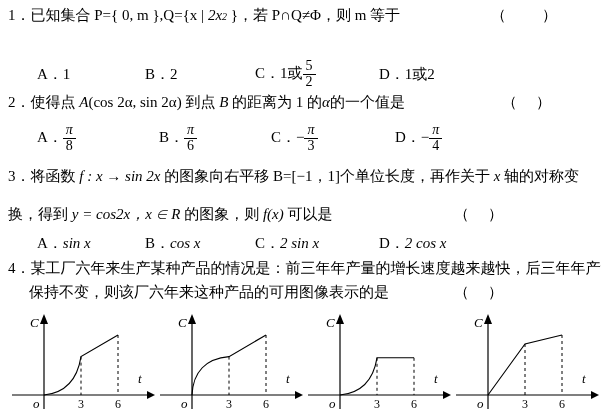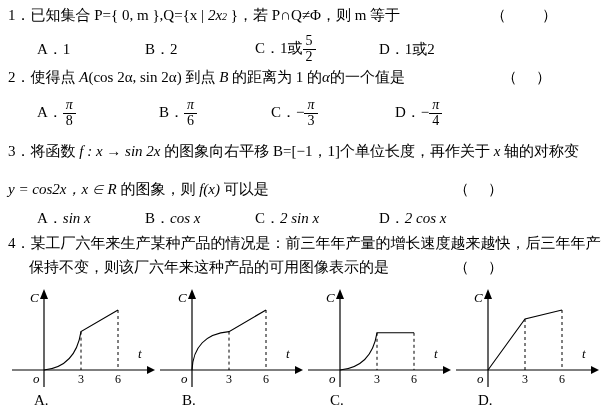--- a/index.html
+++ b/index.html
@@ -14,21 +14,21 @@
   .it{font-family:"Liberation Serif",serif;font-style:italic;}
   .rm{font-family:"Liberation Serif",serif;text-align:right;}
   sup.sp{font-size:10px;line-height:0;}
   .bracket{margin-left:auto;letter-spacing:2px;}
   .mr-q1{margin-right:42px;}
   .mr-q2{margin-right:48px;}
   .mr-q3{margin-right:96px;}
   .mr-q4{margin-right:96px;}
   .opts{display:grid;grid-template-columns:108px 110px 124px auto;
         padding-left:29px;align-items:center;}
-  .opts-q1{height:38px;}
+  .opts-q1{height:38px;margin-top:25px;}
   .opts-q2{height:42px;grid-template-columns:122px 112px 124px auto;}
   .opts-q3{height:28px;grid-template-columns:108px 110px 124px auto;}
   .opt{white-space:pre;}
   .frac{display:inline-block;text-align:center;vertical-align:middle;line-height:1.05;}
   .fnum{display:block;font-size:14px;padding:0 3px;}
   .fden{display:block;font-size:14px;border-top:1px solid #000;padding:0 3px;}
   .m8{margin-top:8px;} .m14{margin-top:14px;} .m4{} .m2{margin-top:2px;}
   .graphs{display:flex;margin-top:4px;}
   .gcell{width:148px;}
   .glabel{padding-left:26px;height:20px;}
@@ -55,21 +55,21 @@
 
   <div class="stem"><span>2．使得点 </span><span class="it">A</span><span class="rm">(cos 2α, sin 2α)</span><span> 到点 </span><span class="it">B</span><span> 的距离为 1 的</span><span class="it">α</span><span>的一个值是</span><span class="bracket mr-q2">（　）</span></div>
   <div class="opts opts-q2">
     <span class="opt"><span>A．</span><span class="it"></span><span class="frac"><span class="fnum it">π</span><span class="fden">8</span></span></span>
     <span class="opt"><span>B．</span><span class="it"></span><span class="frac"><span class="fnum it">π</span><span class="fden">6</span></span></span>
     <span class="opt"><span>C．</span><span class="rm">−</span><span class="frac"><span class="fnum it">π</span><span class="fden">3</span></span></span>
     <span class="opt"><span>D．</span><span class="rm">−</span><span class="frac"><span class="fnum it">π</span><span class="fden">4</span></span></span>
   </div>
 
   <div class="line m8"><span>3．将函数 </span><span class="it">f : x → sin 2x</span><span> 的图象向右平移 B=[−1，1]个单位长度，再作关于 </span><span class="it">x</span><span> 轴的对称变</span></div>
-  <div class="stem m14"><span class="it">y = cos2x，x ∈ R</span><span> 的图象，则 </span><span class="it">f(x)</span><span> 可以是</span><span class="bracket mr-q3">（　）</span></div>
+  <div class="stem m14"><span>换，得到 </span><span class="it">y = cos2x，x ∈ R</span><span> 的图象，则 </span><span class="it">f(x)</span><span> 可以是</span><span class="bracket mr-q3">（　）</span></div>
   <div class="opts opts-q3 m4">
     <span class="opt"><span>A．</span><span class="it">sin x</span></span>
     <span class="opt"><span>B．</span><span class="it">cos x</span></span>
     <span class="opt"><span>C．</span><span class="it">2 sin x</span></span>
     <span class="opt"><span>D．</span><span class="it">2 cos x</span></span>
   </div>
 
   <div class="line m2">4．某工厂六年来生产某种产品的情况是：前三年年产量的增长速度越来越快，后三年年产量</div>
   <div class="stem"><span style="padding-left:21px">保持不变，则该厂六年来这种产品的可用图像表示的是</span><span class="bracket mr-q4">（　）</span></div>
 

